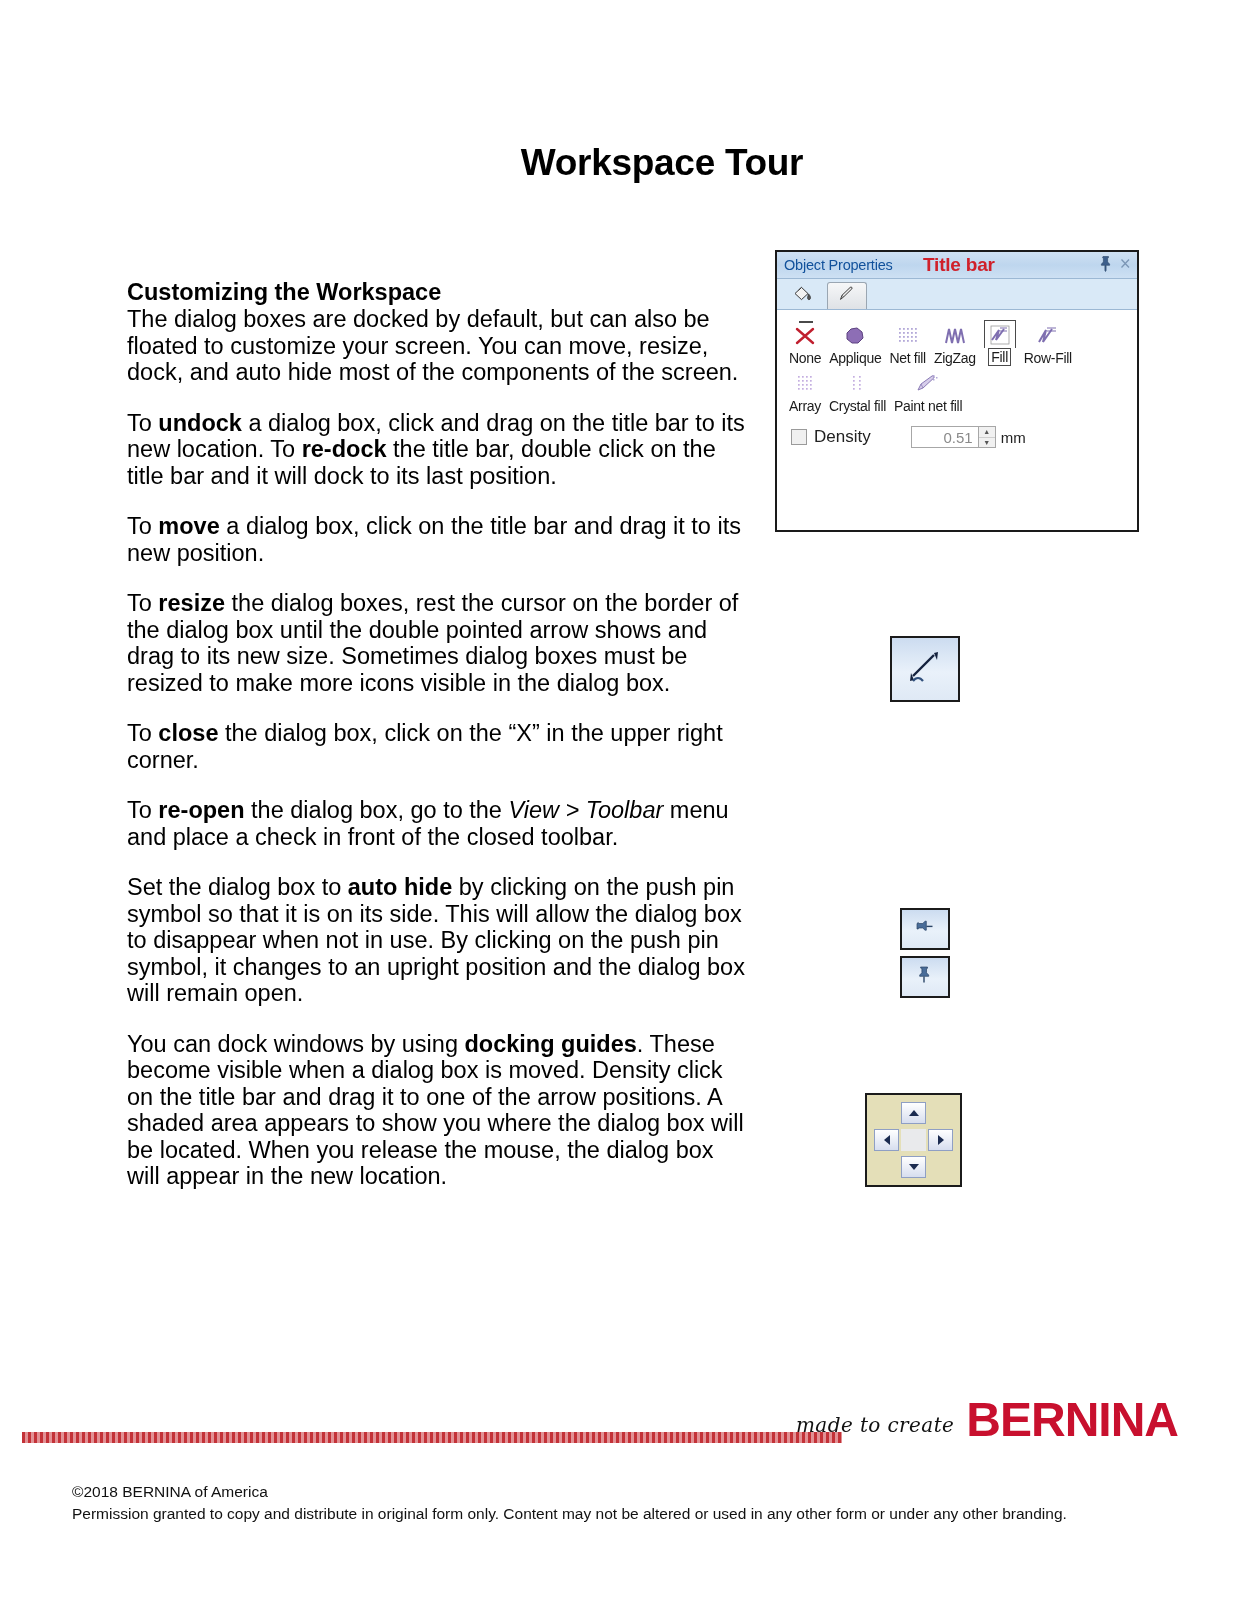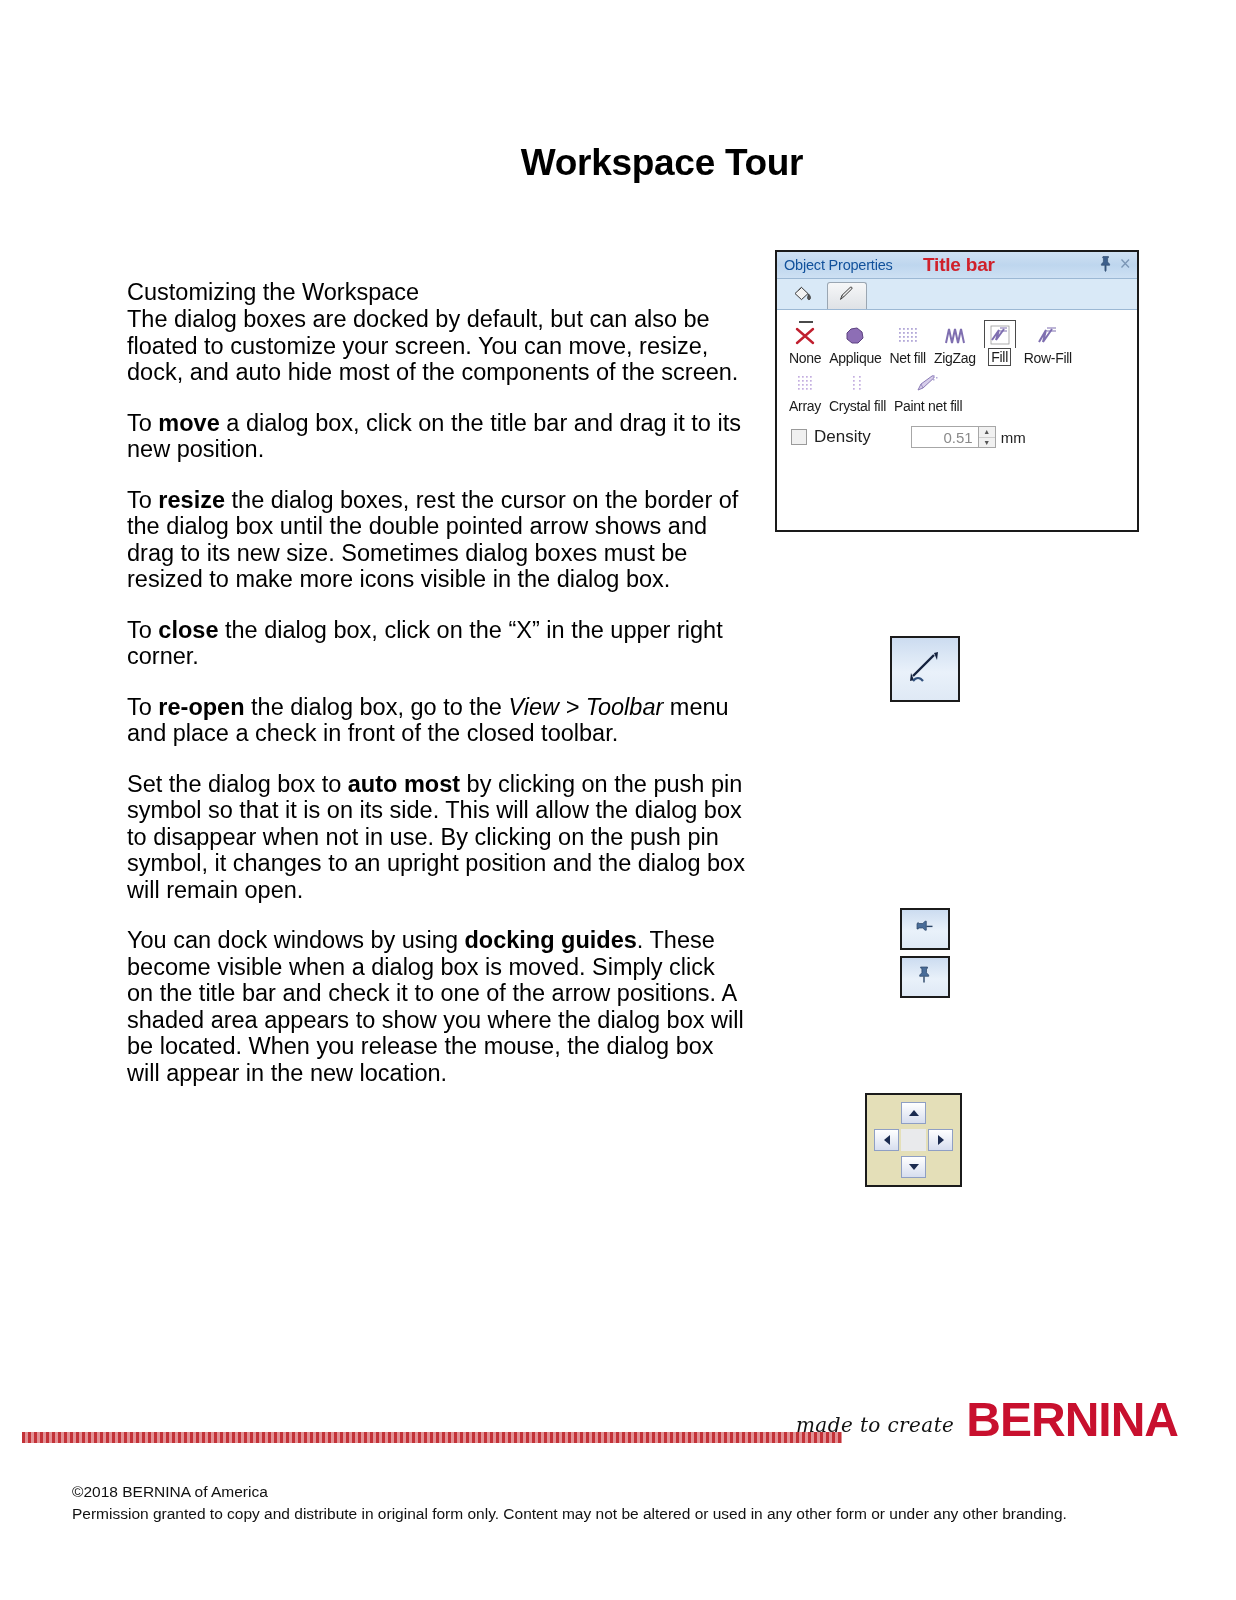--- a/index.html
+++ b/index.html
@@ -36,21 +36,21 @@
     left: 127px;
     width: 618px;
     font-size: 23.5px;
     line-height: 26.5px;
   }
   .para {
     margin: 0 0 24px 0;
   }
   .para:last-child { margin-bottom: 0; }
   .section-heading {
-    font-weight: normal;
+    font-weight: bold;
     font-size: 23.5px;
     line-height: 27px;
     margin: 0;
   }
   .b { font-weight: bold; }
   .i { font-style: italic; }
 
   
   #docker {
     position: absolute;
@@ -299,26 +299,27 @@
 </head>
 <body>
 
 <div id="page-title">Workspace Tour</div>
 
 <div id="body-column">
   <div class="para">
     <div class="section-heading">Customizing the Workspace</div>
     <span><span>The dialog boxes are docked by default, but can also be floated to customize your screen. You can move, resize, dock, and auto hide most of the components of the screen.</span></span>
   </div>
+  <p class="para"><span>To </span><span class="b">undock</span><span> a dialog box, click and drag on the title bar to its new location. To </span><span class="b">re-dock</span><span> the title bar, double click on the title bar and it will dock to its last position.</span></p>
   <p class="para"><span>To </span><span class="b">move</span><span> a dialog box, click on the title bar and drag it to its new position.</span></p>
   <p class="para"><span>To </span><span class="b">resize</span><span> the dialog boxes, rest the cursor on the border of the dialog box until the double pointed arrow shows and drag to its new size. Sometimes dialog boxes must be resized to make more icons visible in the dialog box.</span></p>
   <p class="para"><span>To </span><span class="b">close</span><span> the dialog box, click on the “X” in the upper right corner.</span></p>
   <p class="para"><span>To </span><span class="b">re-open</span><span> the dialog box, go to the </span><span class="i">View &gt; Toolbar</span><span> menu and place a check in front of the closed toolbar.</span></p>
-  <p class="para"><span>Set the dialog box to </span><span class="b">auto most</span><span> by clicking on the push pin symbol so that it is on its side. This will allow the dialog box to disappear when not in use. By clicking on the push pin symbol, it changes to an upright position and the dialog box will remain open.</span></p>
-  <p class="para"><span>You can dock windows by using </span><span class="b">docking guides</span><span>. These become visible when a dialog box is moved. Simply click on the title bar and check it to one of the arrow positions. A shaded area appears to show you where the dialog box will be located. When you release the mouse, the dialog box will appear in the new location.</span></p>
+  <p class="para"><span>Set the dialog box to </span><span class="b">auto hide</span><span> by clicking on the push pin symbol so that it is on its side. This will allow the dialog box to disappear when not in use. By clicking on the push pin symbol, it changes to an upright position and the dialog box will remain open.</span></p>
+  <p class="para"><span>You can dock windows by using </span><span class="b">docking guides</span><span>. These become visible when a dialog box is moved. Density click on the title bar and drag it to one of the arrow positions. A shaded area appears to show you where the dialog box will be located. When you release the mouse, the dialog box will appear in the new location.</span></p>
 </div>
 
 <div id="docker">
 
   <div id="docker-titlebar">
     <span id="docker-title-text">Object Properties</span>
     <span id="docker-label-titlebar">Title bar</span>
     <span id="docker-btns">
       <span class="docker-btn">
         <svg width="13" height="17" viewBox="0 0 13 17">

